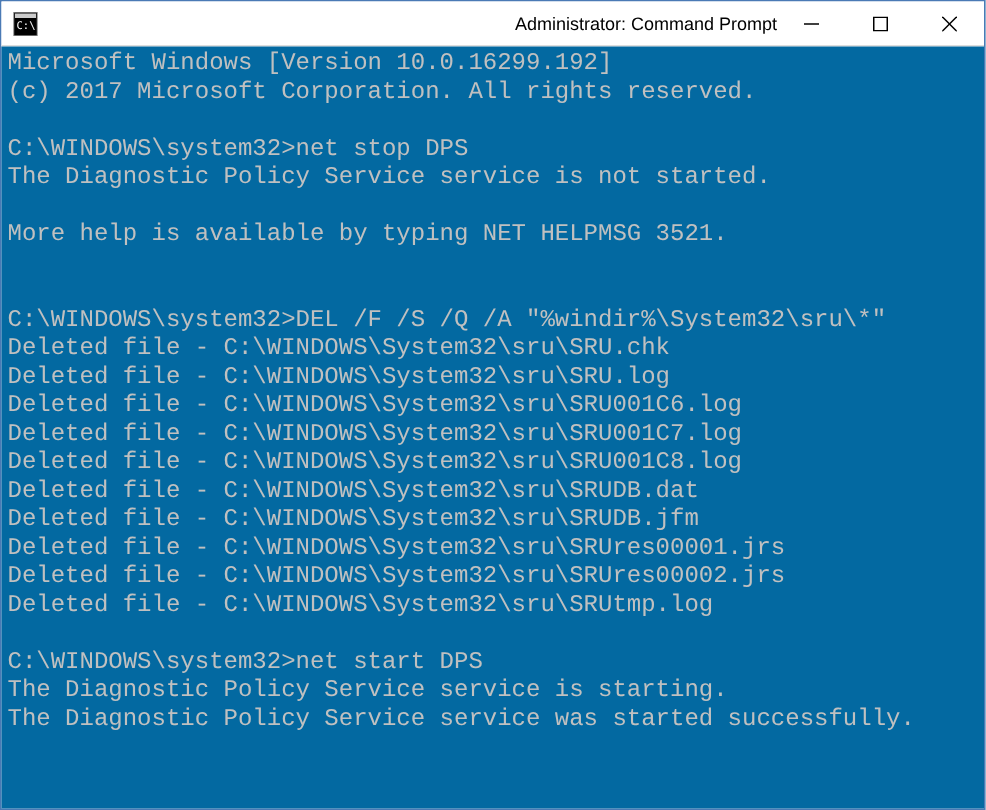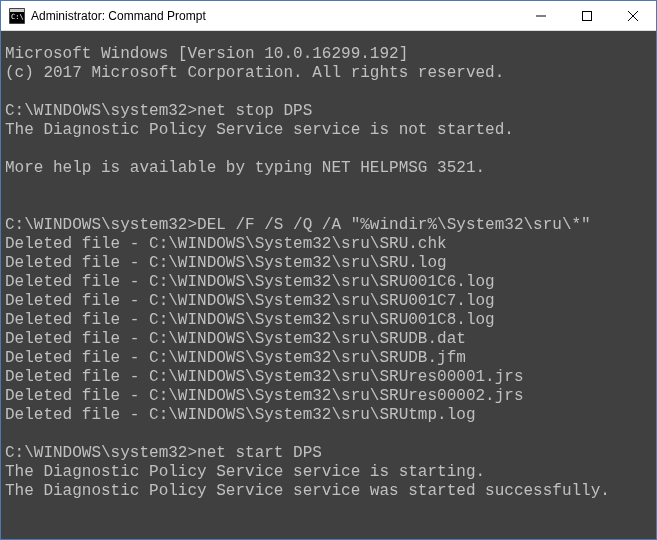--- a/index.html
+++ b/index.html
@@ -35,45 +35,46 @@
       margin-left: 8px;
       margin-right: 6px;
       display: flex;
       align-items: center;
       justify-content: center;
     }
     .titlebar-title {
       flex: 1;
       font-size: 12px;
       color: #000;
+      text-align: right;
     }
     .titlebar-buttons {
       display: flex;
       height: 100%;
     }
     .titlebar-btn {
       width: 46px;
       height: 100%;
       display: flex;
       align-items: center;
       justify-content: center;
       cursor: pointer;
     }
     .titlebar-btn svg {
       width: 10px;
       height: 10px;
     }
     .terminal {
       flex: 1;
-      background: #404040;
+      background: #0369a1;
       color: #c0c0c0;
       font-family: Consolas, 'Courier New', monospace;
       font-size: 16px;
       line-height: 19px;
-      padding: 14px 4px;
+      padding: 2px 4px;
       overflow: hidden;
       white-space: pre;
     }
     .line {
       display: block;
       white-space: pre;
     }
   </style>
 </head>
 <body>

